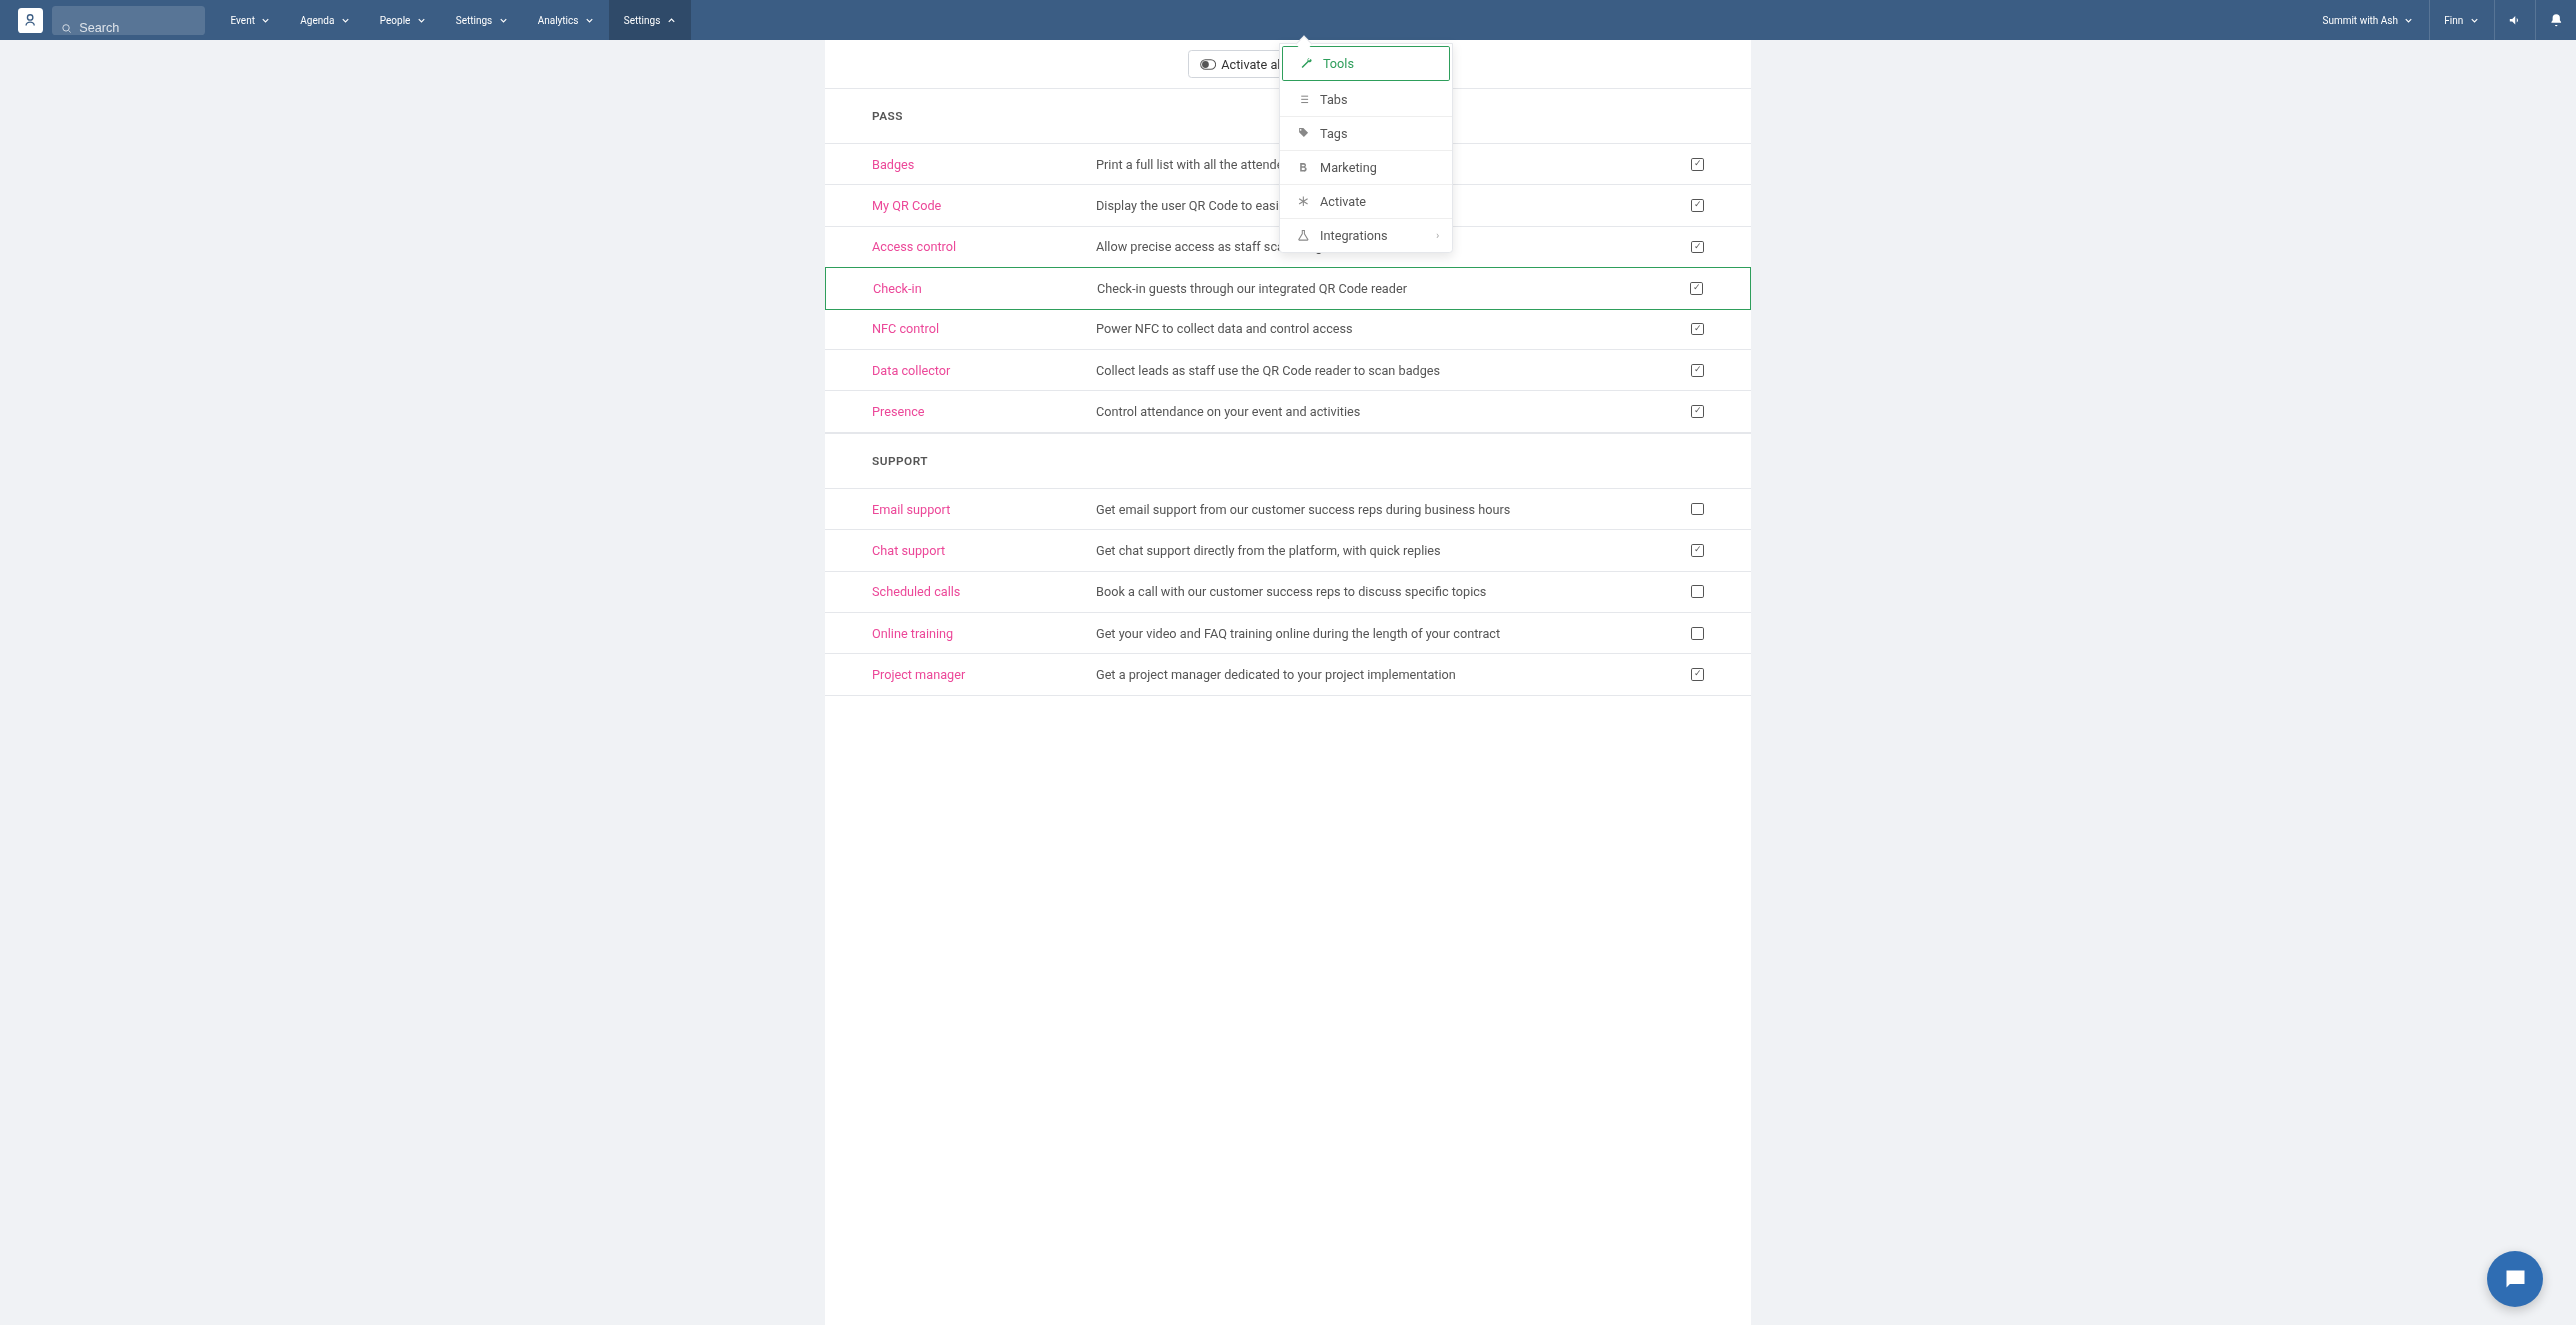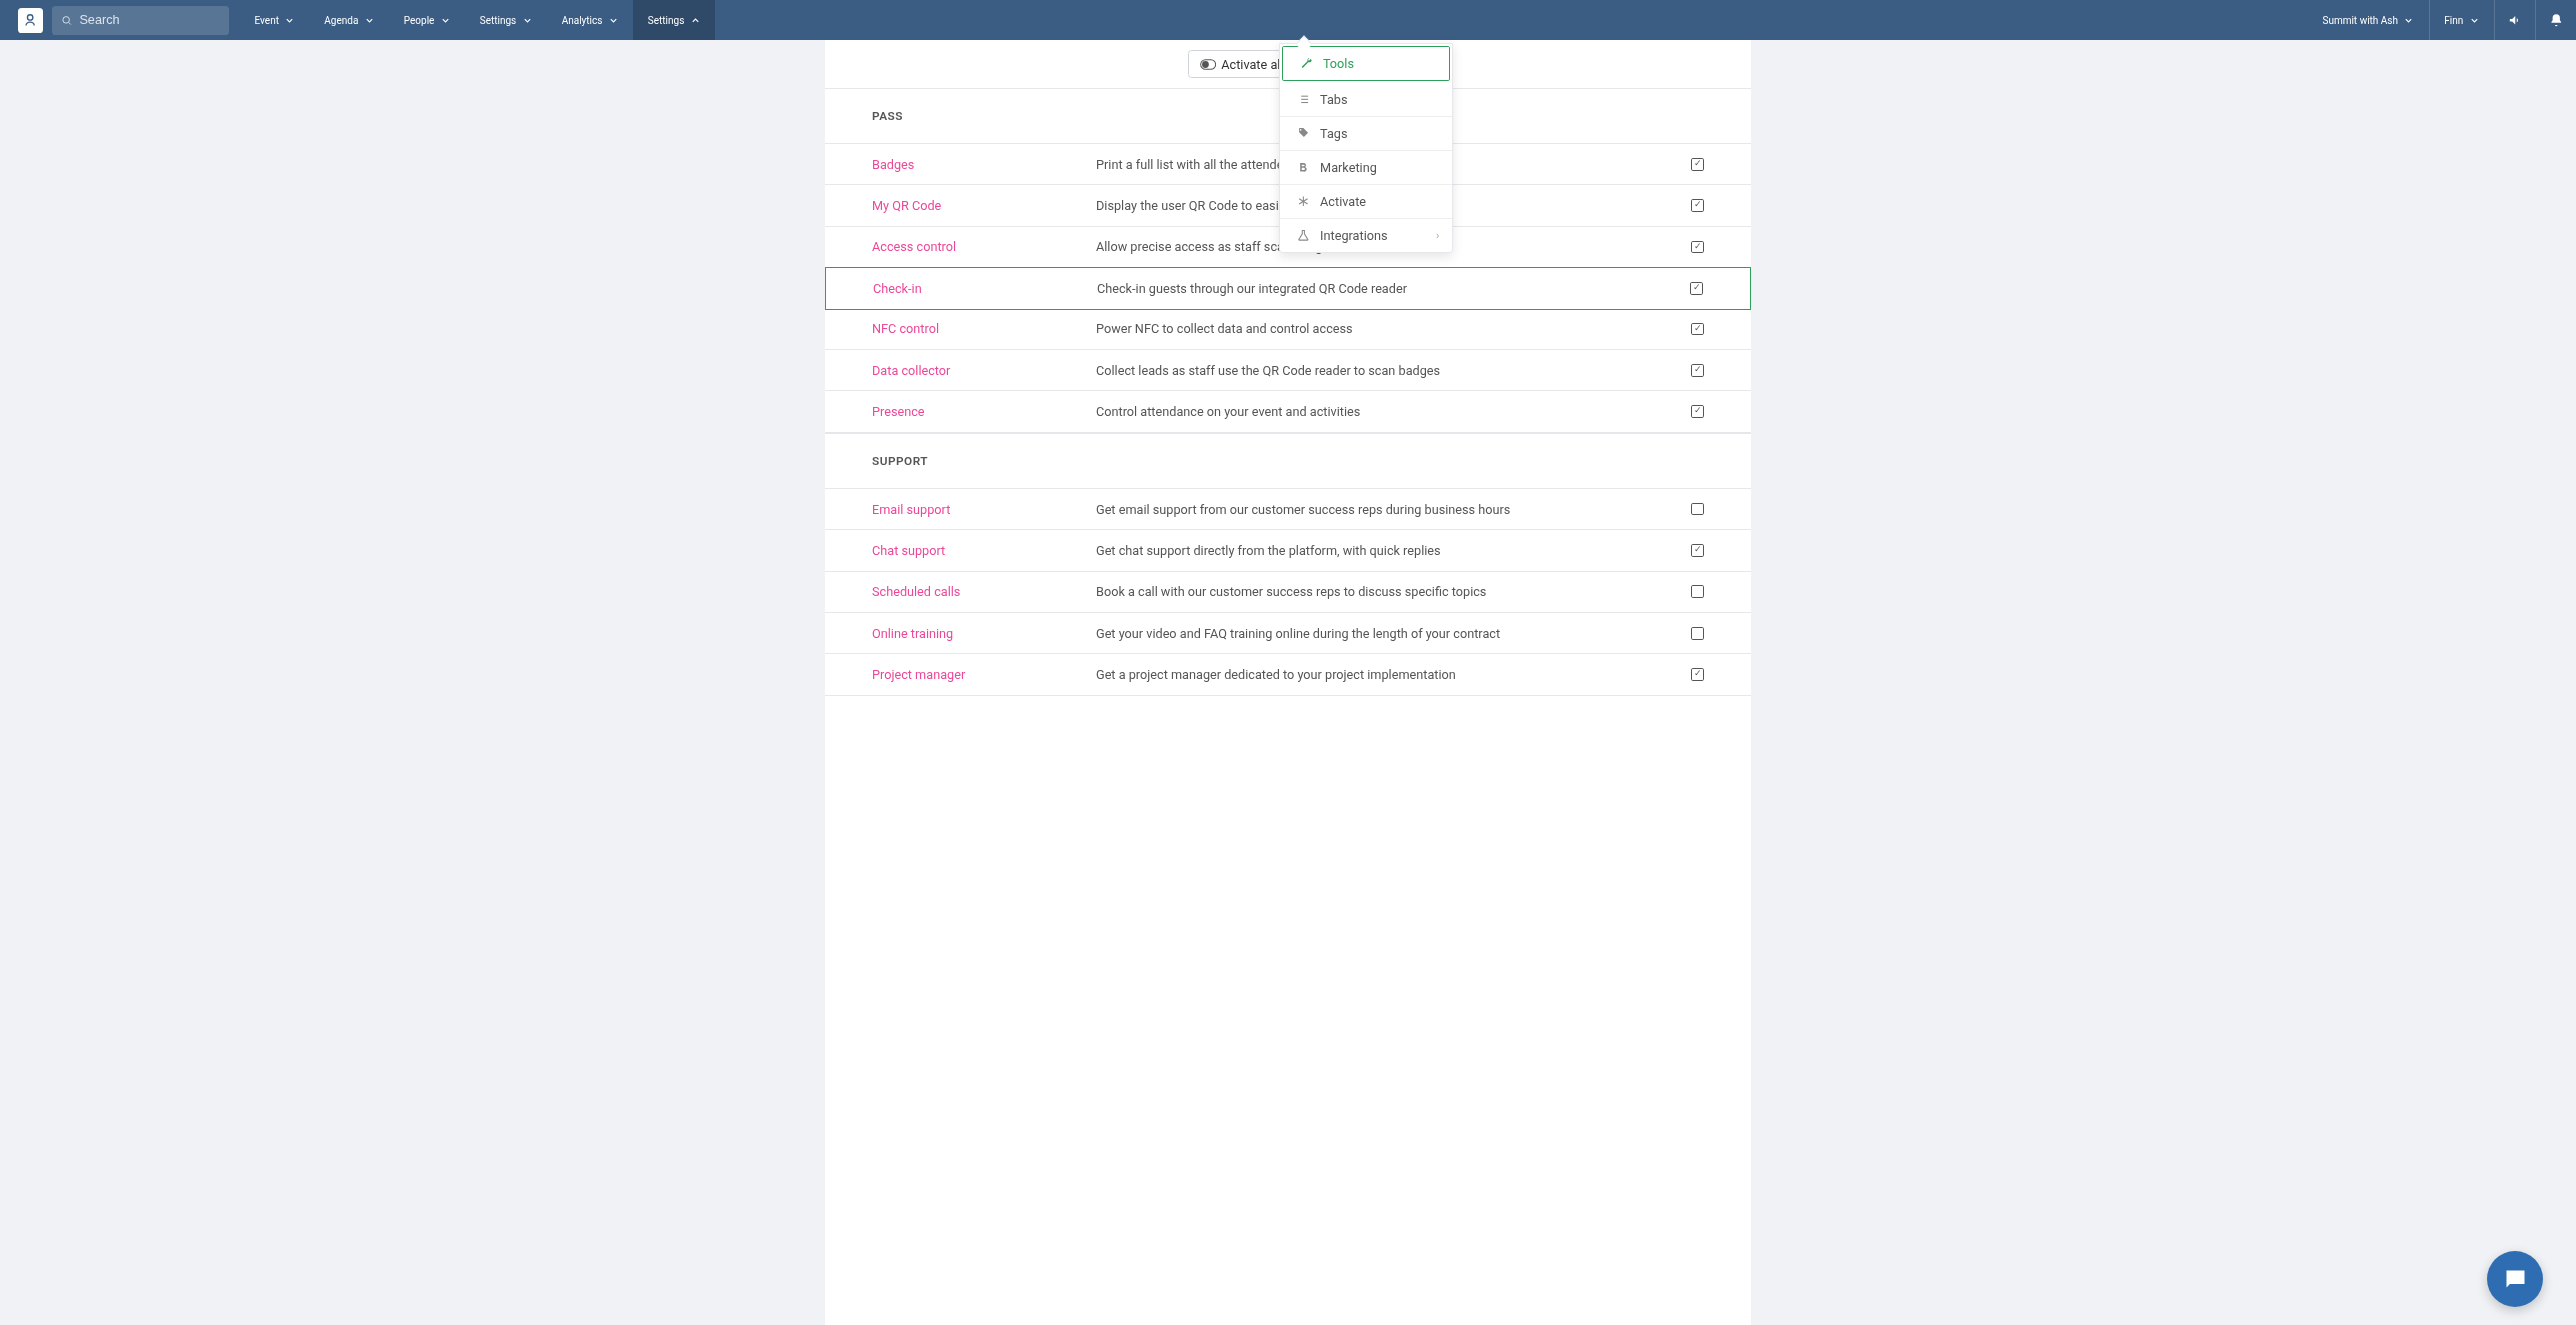--- a/index.html
+++ b/index.html
@@ -1,19 +1,19 @@
 <!DOCTYPE html>
 <html style="font-size:14.5px"><head>
 <meta charset="utf-8">
 <style>
 * { box-sizing: border-box; margin: 0; padding: 0; }
 body { font-family: -apple-system, BlinkMacSystemFont, "Segoe UI", Roboto, Helvetica, Arial, sans-serif; font-size: 12.7px; background: #f0f2f5; color: #333; }
 .topbar { background: #3b5d84; height: 40px; display: flex; align-items: center; color: #fff; }
 .logo-box { width: 25px; height: 25px; background: #fff; border-radius: 3.6px; margin: 0 9px 0 18px; display: flex; align-items: center; justify-content: center; font-size: 14.5px; color: #3b5d84; }
-.search-wrap { background: rgba(255,255,255,0.15); border-radius: 3.6px; display: flex; align-items: center; height: 29px; width: 177px; margin-right: 11px; padding: 0 9px; }
+.search-wrap { background: rgba(255,255,255,0.15); border-radius: 3.6px; display: flex; align-items: flex-end; height: 29px; width: 153px; margin-right: 11px; padding: 0 9px; }
 .search-wrap svg { margin-right: 7.2px; opacity: 0.8; }
 .search-wrap input { background: transparent; border: none; color: #fff; font-size: 12.7px; outline: none; width: 100%; }
 .search-wrap input::placeholder { color: rgba(255,255,255,0.8); }
 .nav-item { height: 40px; display: flex; align-items: center; padding: 0 14.5px; cursor: pointer; font-size: 10px; }
 .nav-item.active { background: #2f4a69; }
 .nav-item svg { margin-left: 5.4px; }
 .spacer { flex: 1; }
 .topbar .icon-btn { width: 40px; display: flex; align-items: center; justify-content: center; cursor: pointer; height: 40px; }
 .topbar .divider { width: 0.9px; height: 40px; background: rgba(255,255,255,0.15); }
 .page { background: #f0f2f5; min-height: calc(100vh - 40px); display: flex; justify-content: center; }

